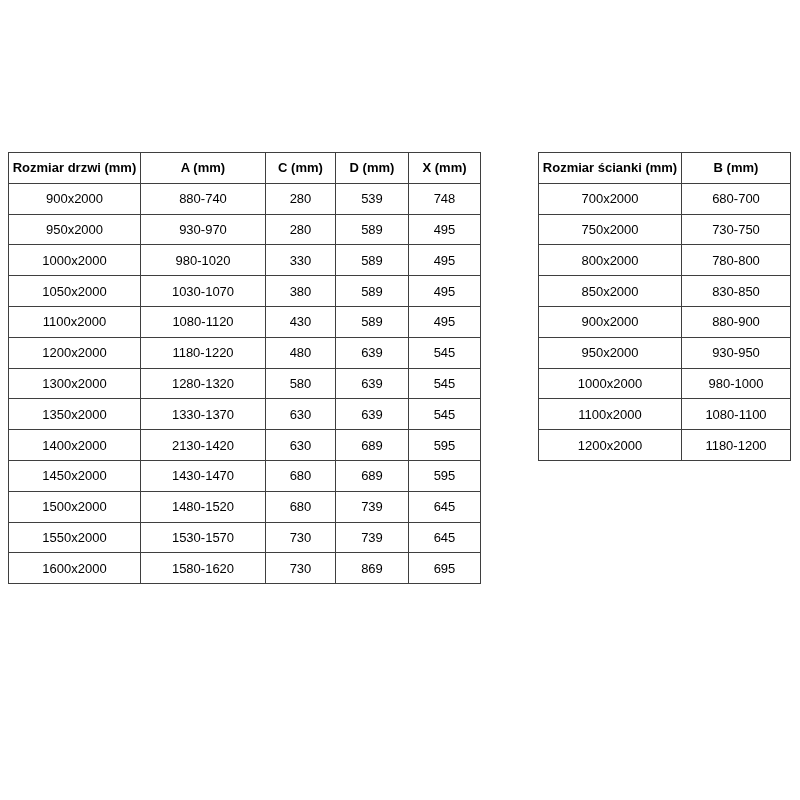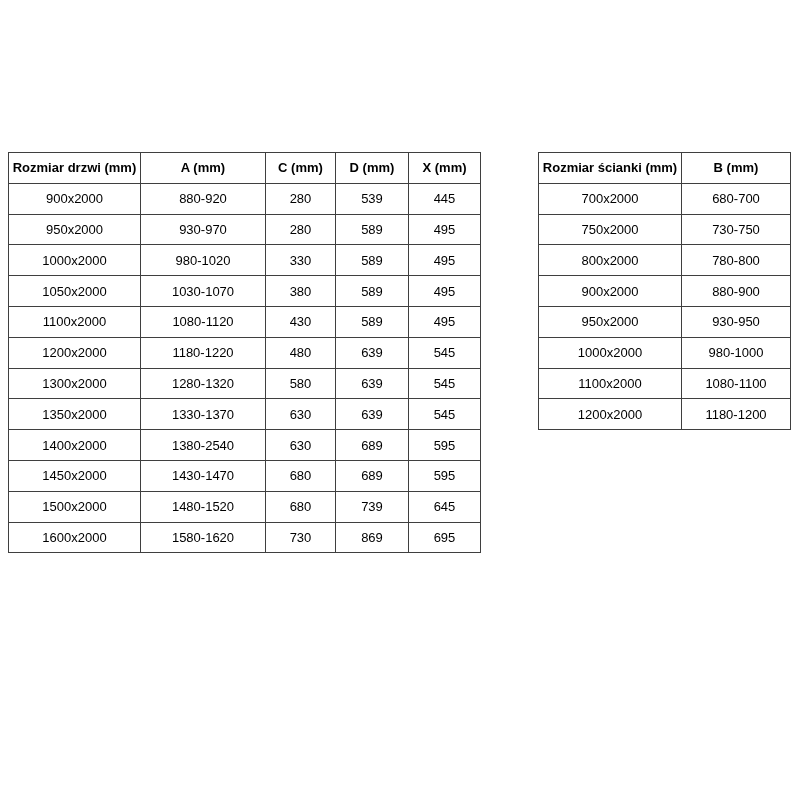--- a/index.html
+++ b/index.html
@@ -55,24 +55,24 @@
           <th>Rozmiar drzwi (mm)</th>
           <th>A (mm)</th>
           <th>C (mm)</th>
           <th>D (mm)</th>
           <th>X (mm)</th>
         </tr>
     </thead>
     <tbody>
         <tr>
           <td>900x2000</td>
-          <td>880-920</td>
+          <td>880-740</td>
           <td>280</td>
           <td>539</td>
-          <td>445</td>
+          <td>748</td>
         </tr>
         <tr>
           <td>950x2000</td>
           <td>930-970</td>
           <td>280</td>
           <td>589</td>
           <td>495</td>
         </tr>
         <tr>
           <td>1000x2000</td>
@@ -111,36 +111,43 @@
         </tr>
         <tr>
           <td>1350x2000</td>
           <td>1330-1370</td>
           <td>630</td>
           <td>639</td>
           <td>545</td>
         </tr>
         <tr>
           <td>1400x2000</td>
-          <td>1380-2540</td>
+          <td>2130-1420</td>
           <td>630</td>
           <td>689</td>
           <td>595</td>
         </tr>
         <tr>
           <td>1450x2000</td>
           <td>1430-1470</td>
           <td>680</td>
           <td>689</td>
           <td>595</td>
         </tr>
         <tr>
           <td>1500x2000</td>
           <td>1480-1520</td>
           <td>680</td>
+          <td>739</td>
+          <td>645</td>
+        </tr>
+        <tr>
+          <td>1550x2000</td>
+          <td>1530-1570</td>
+          <td>730</td>
           <td>739</td>
           <td>645</td>
         </tr>
         <tr>
           <td>1600x2000</td>
           <td>1580-1620</td>
           <td>730</td>
           <td>869</td>
           <td>695</td>
         </tr>
@@ -165,20 +172,24 @@
         </tr>
         <tr>
           <td>750x2000</td>
           <td>730-750</td>
         </tr>
         <tr>
           <td>800x2000</td>
           <td>780-800</td>
         </tr>
         <tr>
+          <td>850x2000</td>
+          <td>830-850</td>
+        </tr>
+        <tr>
           <td>900x2000</td>
           <td>880-900</td>
         </tr>
         <tr>
           <td>950x2000</td>
           <td>930-950</td>
         </tr>
         <tr>
           <td>1000x2000</td>
           <td>980-1000</td>

